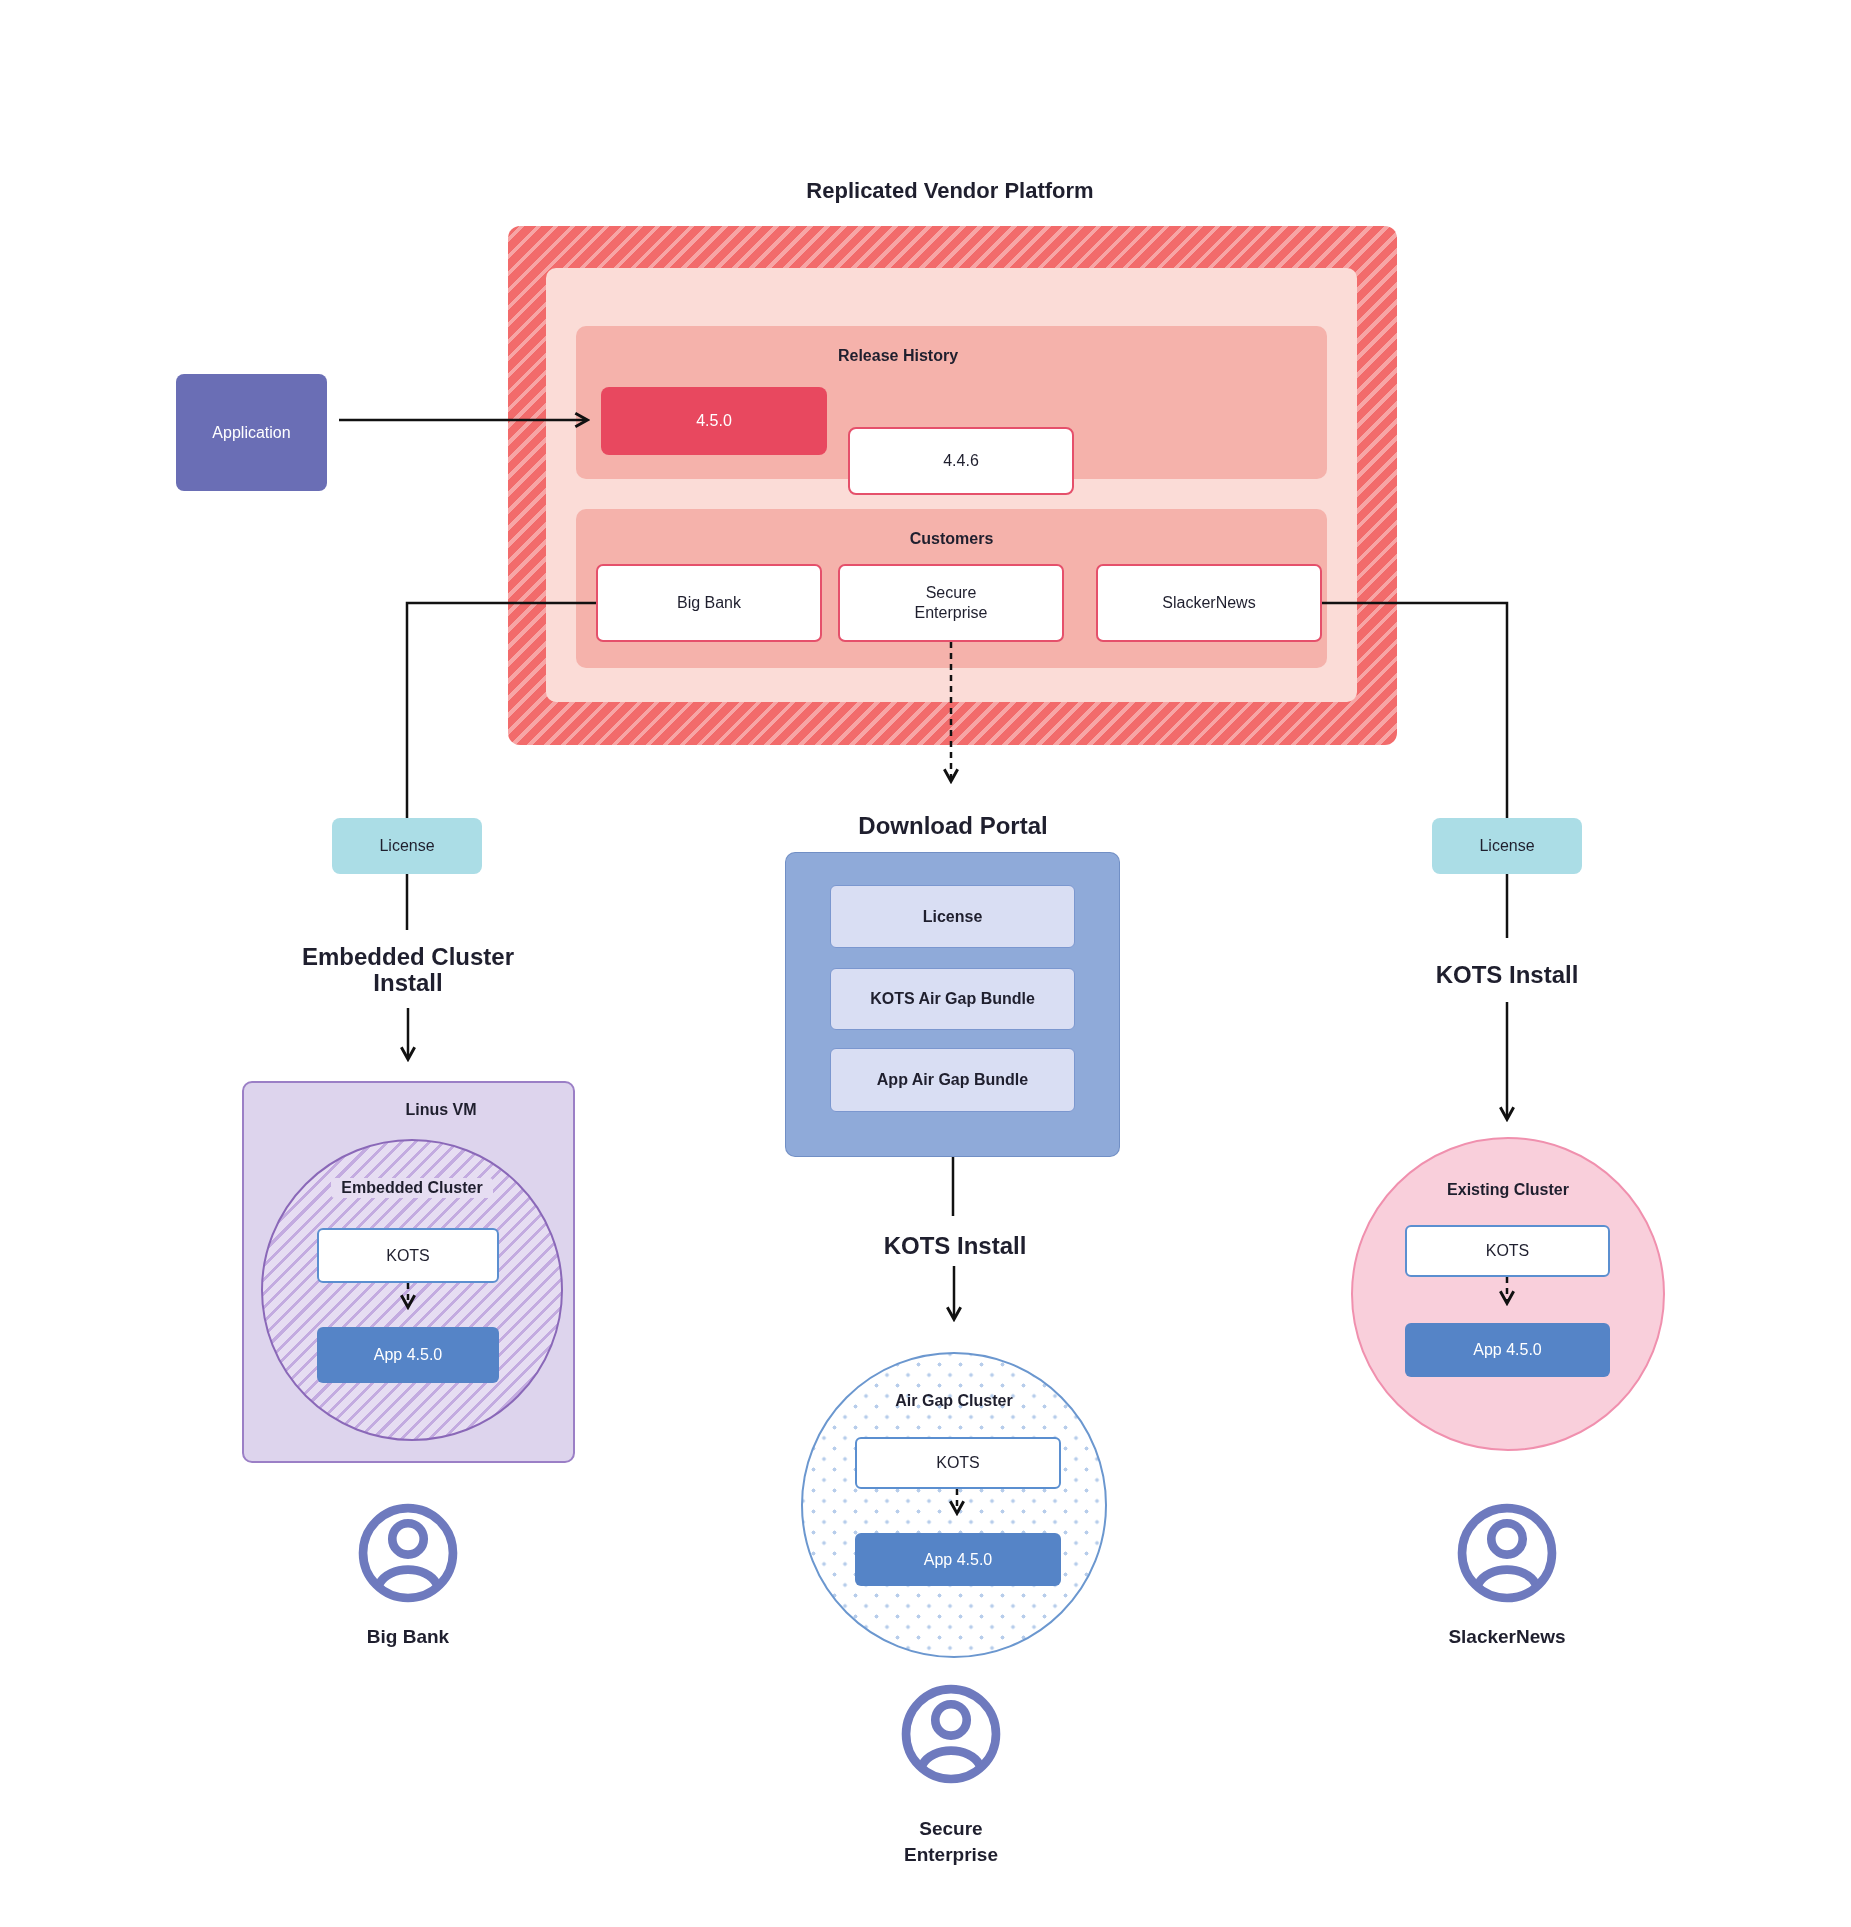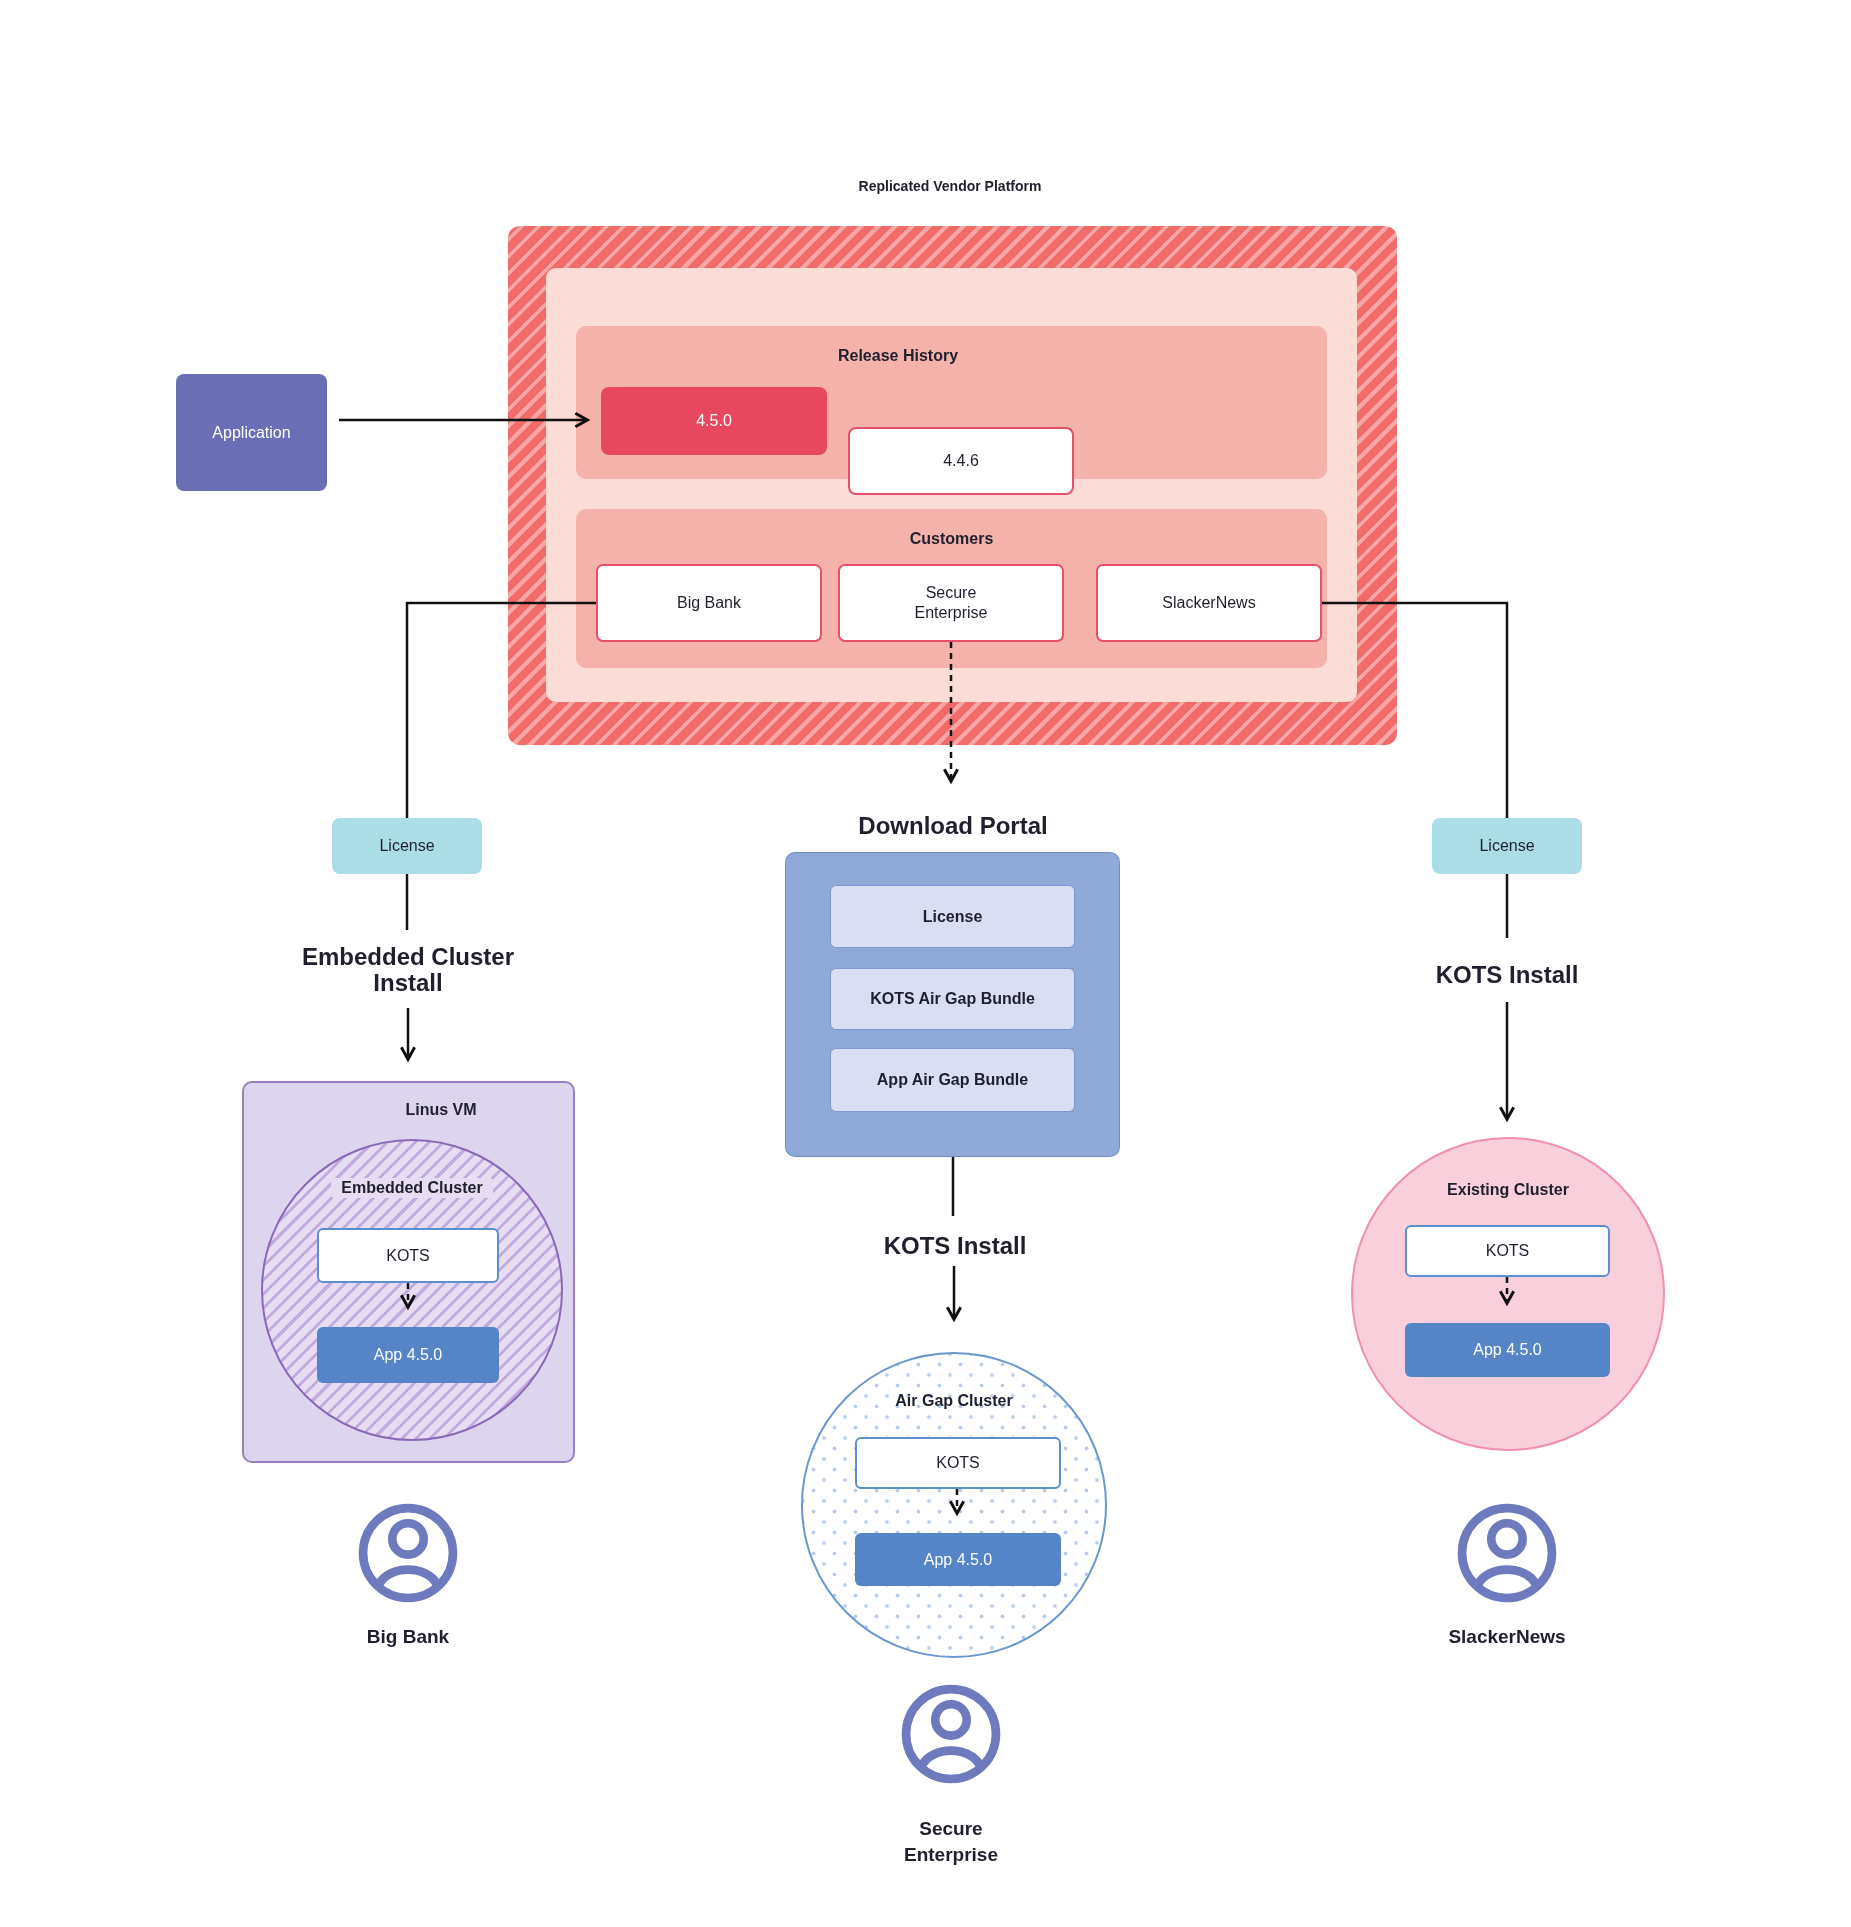--- a/index.html
+++ b/index.html
@@ -21,21 +21,21 @@
   }
   .abs{position:absolute; box-sizing:border-box;}
   .node{
     position:absolute; box-sizing:border-box;
     display:flex; align-items:center; justify-content:center;
     text-align:center; font-size:16px; line-height:1.25;
   }
   .lbl{position:absolute; box-sizing:border-box; text-align:center;}
   .big-label{font-size:24px; font-weight:600;}
   .section-label{font-size:16px; font-weight:600;}
-  .diagram-title{font-size:14px; font-weight:600;}
+  .diagram-title{font-size:22px; font-weight:600;}
 
   
   .platform{
     background:repeating-linear-gradient(135deg, var(--hatch-red) 0 8px, var(--hatch-red-light) 8px 12px);
     border-radius:12px;
   }
   .stable{background:var(--pink-light); border-radius:10px;}
   .panel{background:var(--pink-mid); border-radius:10px;}
   .release-current{background:var(--accent-red); color:#ffffff; border-radius:8px;}
   .release-prev{background:#ffffff; border:2px solid var(--red-border); border-radius:8px;margin-top:40px;}

